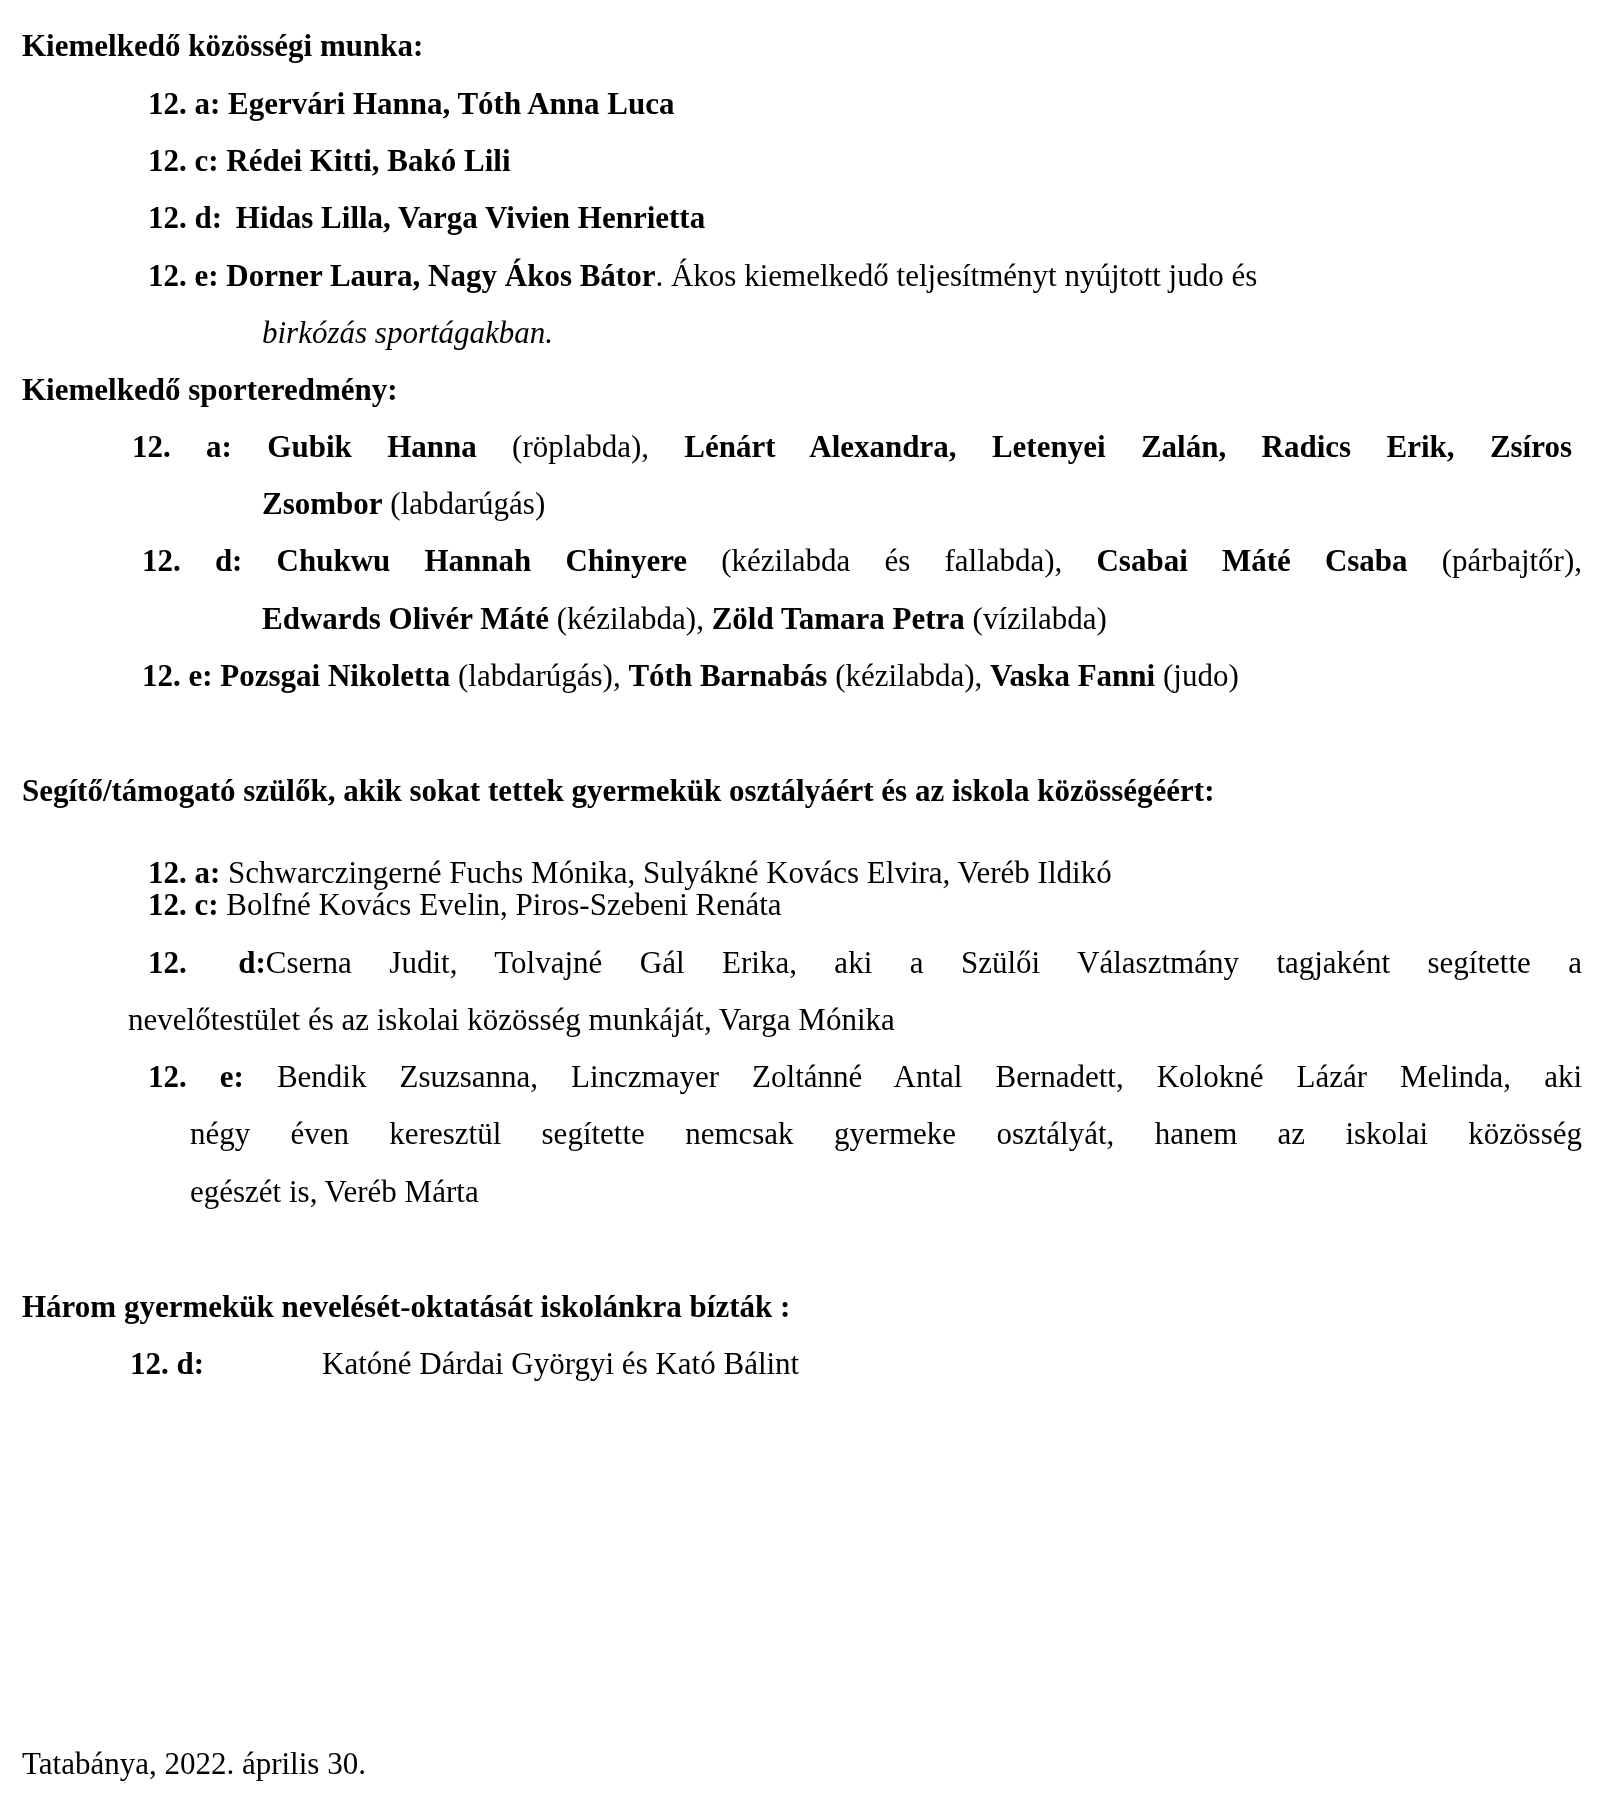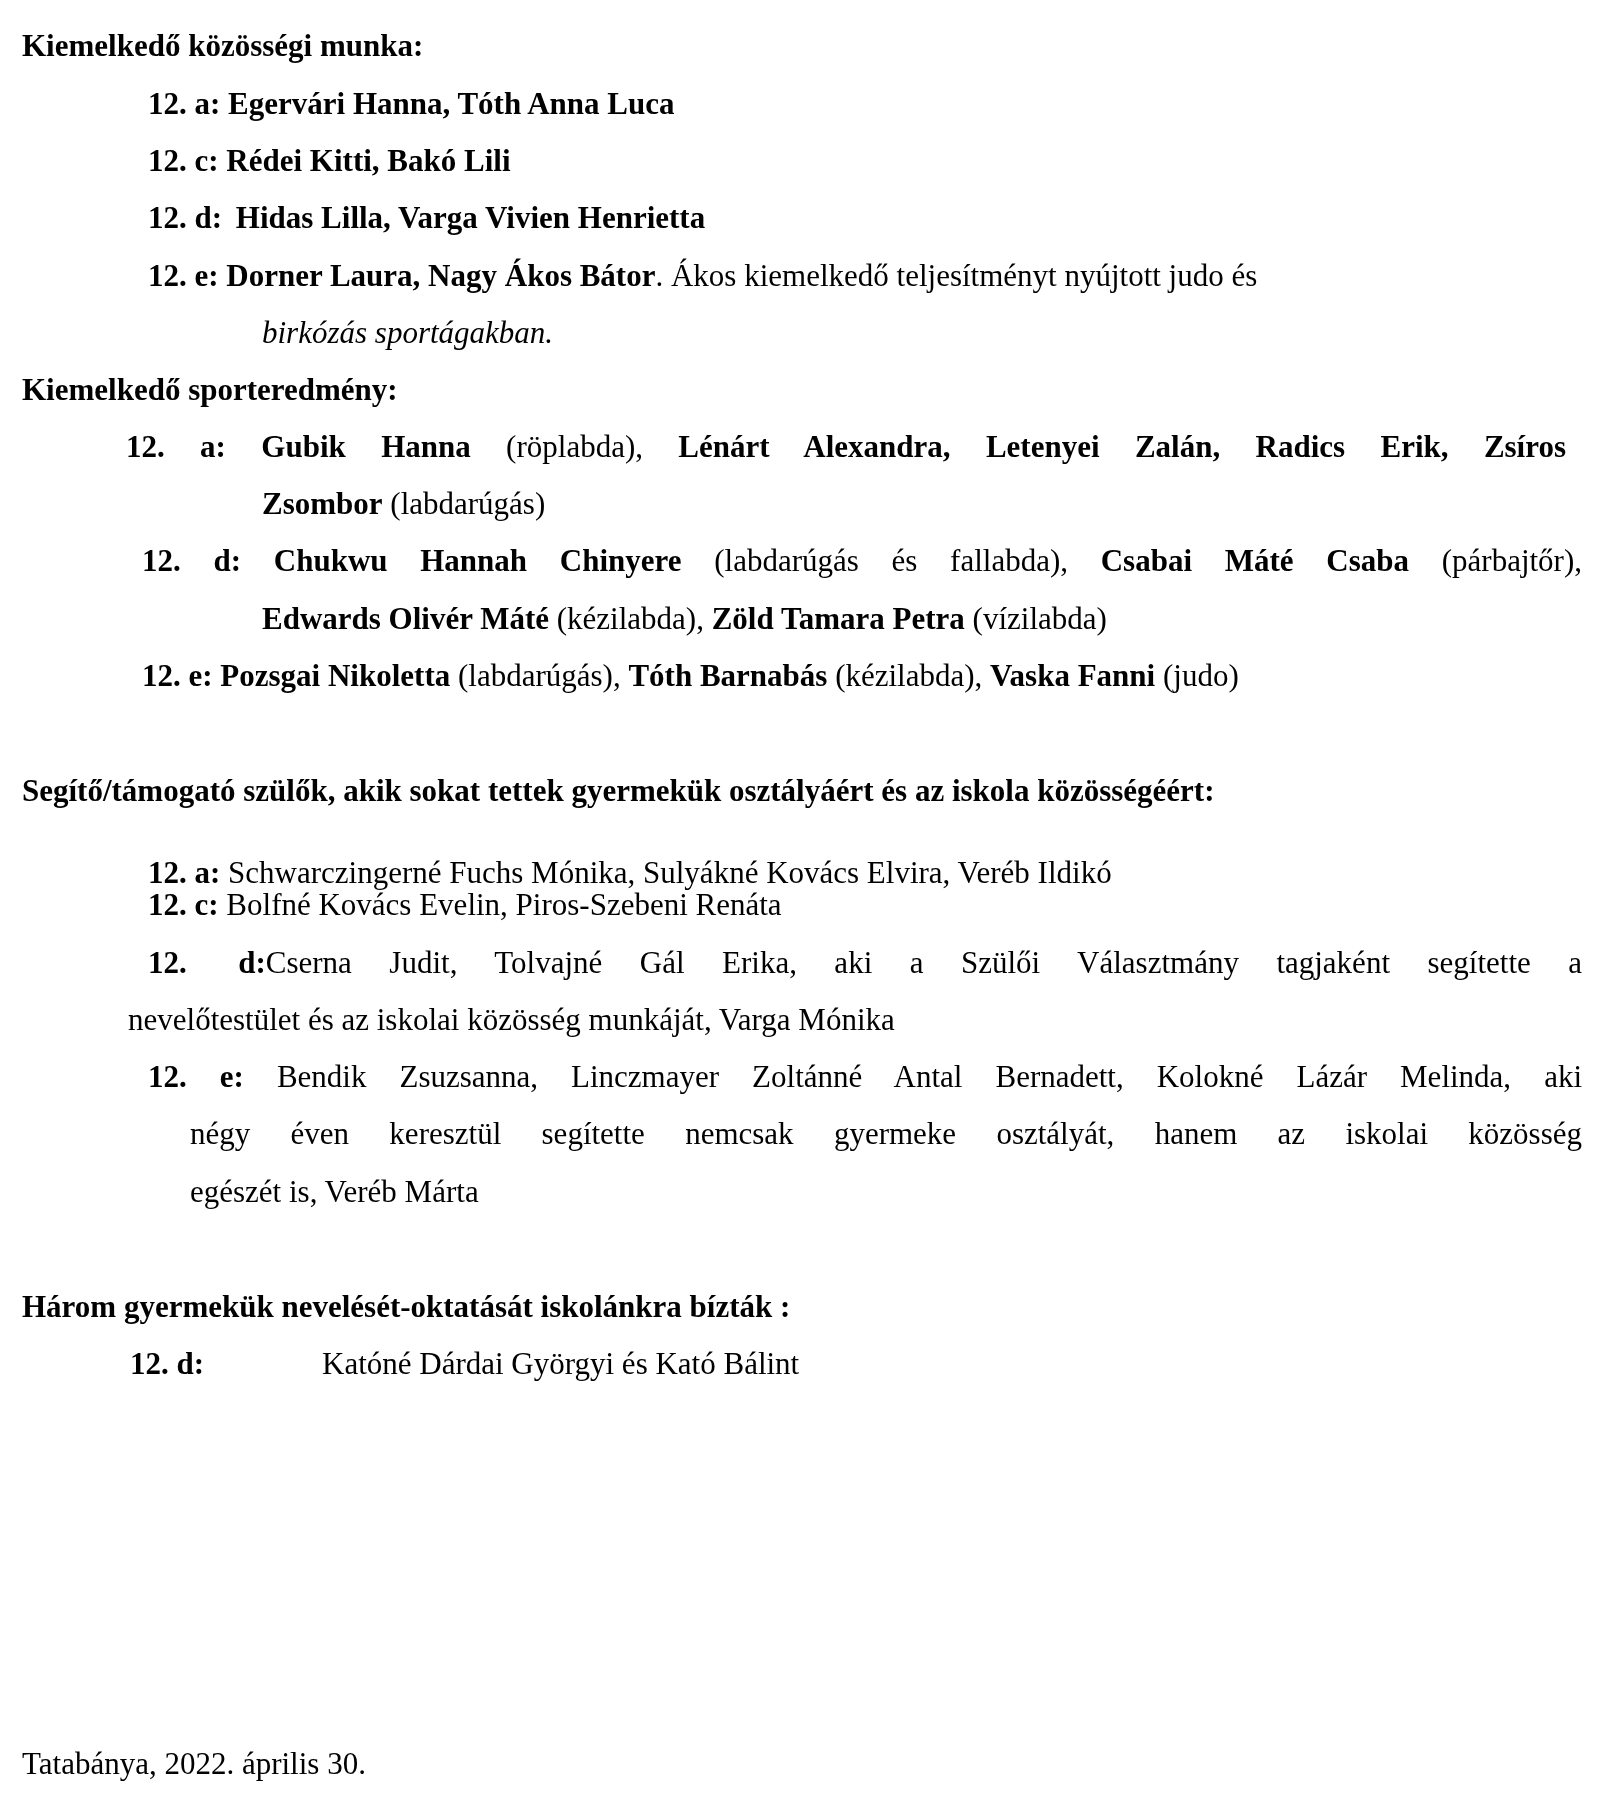--- a/index.html
+++ b/index.html
@@ -31,31 +31,31 @@
   <span class="b" style="margin-left:6px;">Hidas Lilla, Varga Vivien Henrietta</span>
 </div>
 <div class="line" style="left:148px; top:256px;">
   <span class="cls">12. e:</span>
   <span class="b">Dorner Laura, Nagy Ákos Bátor</span><span>.  Ákos kiemelkedő teljesítményt nyújtott judo és</span>
 </div>
 <div class="line" style="left:262px; top:313px;font-style:italic;">birkózás sportágakban.</div>
 
 <div class="line b" style="left:22px; top:370px;">Kiemelkedő sporteredmény:</div>
 
-<div class="line justify" style="left:126px; top:427px; width:1440px;">
+<div class="line justify" style="left:132px; top:427px; width:1440px;">
   <span class="cls">12. a:</span>
   <span class="b">Gubik Hanna</span><span> (röplabda), </span><span class="b">Lénárt Alexandra, Letenyei Zalán, Radics Erik, Zsíros</span>
 </div>
 <div class="line" style="left:262px; top:484px;">
   <span class="b">Zsombor</span><span> (labdarúgás)</span>
 </div>
 
 <div class="line justify" style="left:142px; top:541px; width:1440px;">
   <span class="cls">12. d:</span>
-  <span class="b">Chukwu Hannah Chinyere</span><span> (labdarúgás és fallabda), </span><span class="b">Csabai Máté Csaba</span><span> (párbajtőr),</span>
+  <span class="b">Chukwu Hannah Chinyere</span><span> (kézilabda és fallabda), </span><span class="b">Csabai Máté Csaba</span><span> (párbajtőr),</span>
 </div>
 <div class="line" style="left:262px; top:599px;">
   <span class="b">Edwards Olivér Máté</span><span> (kézilabda), </span><span class="b">Zöld Tamara Petra</span><span> (vízilabda)</span>
 </div>
 
 <div class="line" style="left:142px; top:656px;">
   <span class="cls">12. e:</span>
   <span class="b">Pozsgai Nikoletta</span><span> (labdarúgás), </span><span class="b">Tóth Barnabás</span><span> (kézilabda), </span><span class="b">Vaska Fanni</span><span> (judo)</span>
 </div>
 

